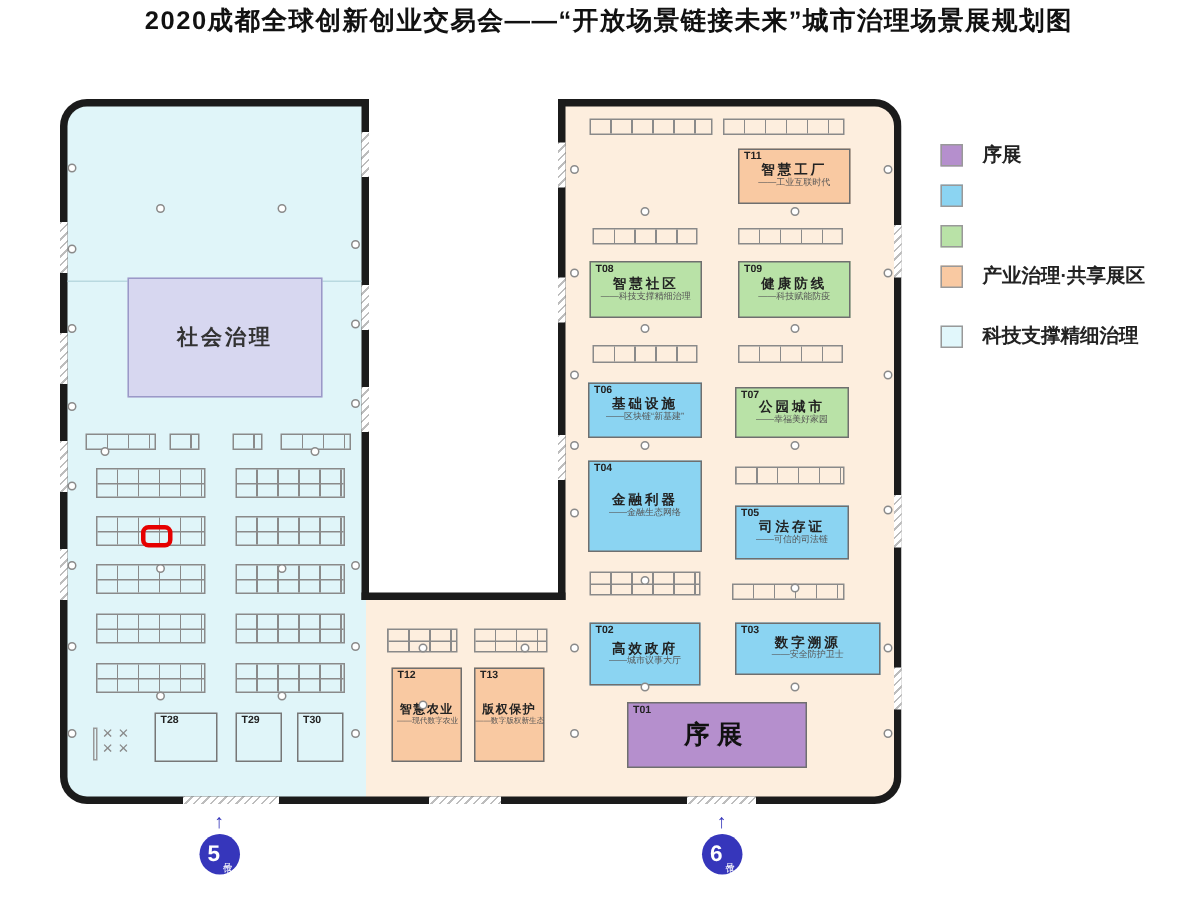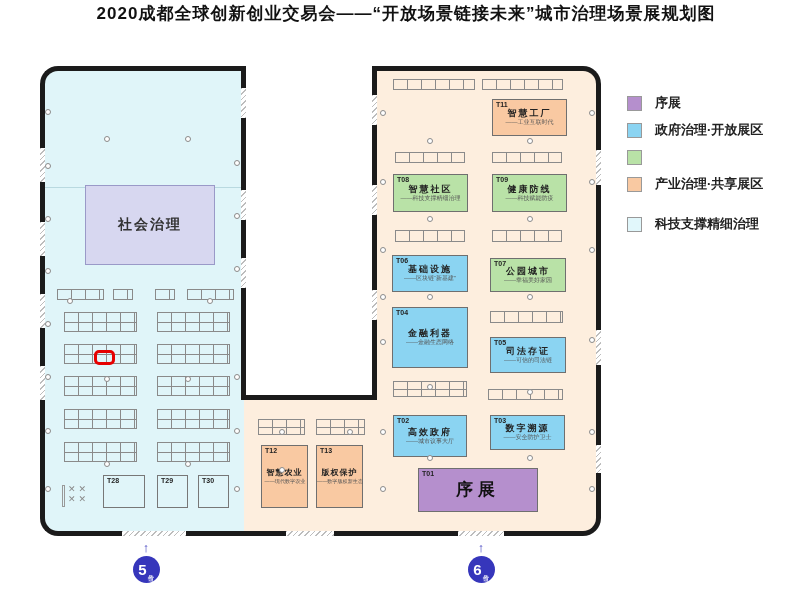--- a/index.html
+++ b/index.html
@@ -148,21 +148,21 @@
   <div class="blk" style="left: 490px; top: 337px; width: 76px; height: 36px; background-color: rgb(139, 212, 242);">
     <span class="code">T05</span>
     <span class="bt">司法存证</span>
     <span class="bs">——可信的司法链</span>
   </div>
   <div class="blk" style="left: 393px; top: 415px; width: 74px; height: 42px; background-color: rgb(139, 212, 242);">
     <span class="code">T02</span>
     <span class="bt">高效政府</span>
     <span class="bs">——城市议事大厅</span>
   </div>
-  <div class="blk" style="left: 490px; top: 415px; width: 75px; height: 35px; background-color: rgb(139, 212, 242);">
+  <div class="blk" style="left: 490px; top: 415px; width: 97px; height: 35px; background-color: rgb(139, 212, 242);">
     <span class="code">T03</span>
     <span class="bt">数字溯源</span>
     <span class="bs">——安全防护卫士</span>
   </div>
   <div class="blk" style="left: 261px; top: 445px; width: 47px; height: 63px; background-color: rgb(249, 201, 162);">
     <span class="code">T12</span>
     <span class="bt" style="font-size:8px;letter-spacing:1px;">智慧农业</span>
     <span class="bs" style="transform:scale(0.85);">——现代数字农业</span>
   </div>
   <div class="blk" style="left: 316px; top: 445px; width: 47px; height: 63px; background-color: rgb(249, 201, 162);">
@@ -207,21 +207,20 @@
     </span>
   </div>
 
   <div id="legend">
     <div class="lg-row" style="top:0;">
       <span class="lg-sw" style="background-color: rgb(181, 143, 205);"></span>
       <span class="lg-lab">序展</span>
     </div>
     <div class="lg-row" style="top:27px;">
       <span class="lg-sw" style="background-color: rgb(139, 212, 242);"></span>
-      <span class="lg-lab">政府治理·开放展区</span>
     </div>
     <div class="lg-row" style="top:54px;">
       <span class="lg-sw" style="background-color: rgb(185, 226, 167);"></span>
     </div>
     <div class="lg-row" style="top:81px;">
       <span class="lg-sw" style="background-color: rgb(249, 201, 162);"></span>
       <span class="lg-lab">产业治理·共享展区</span>
     </div>
     <div class="lg-row" style="top:121px;">
       <span class="lg-sw" style="background-color: rgb(225, 247, 251);"></span>

